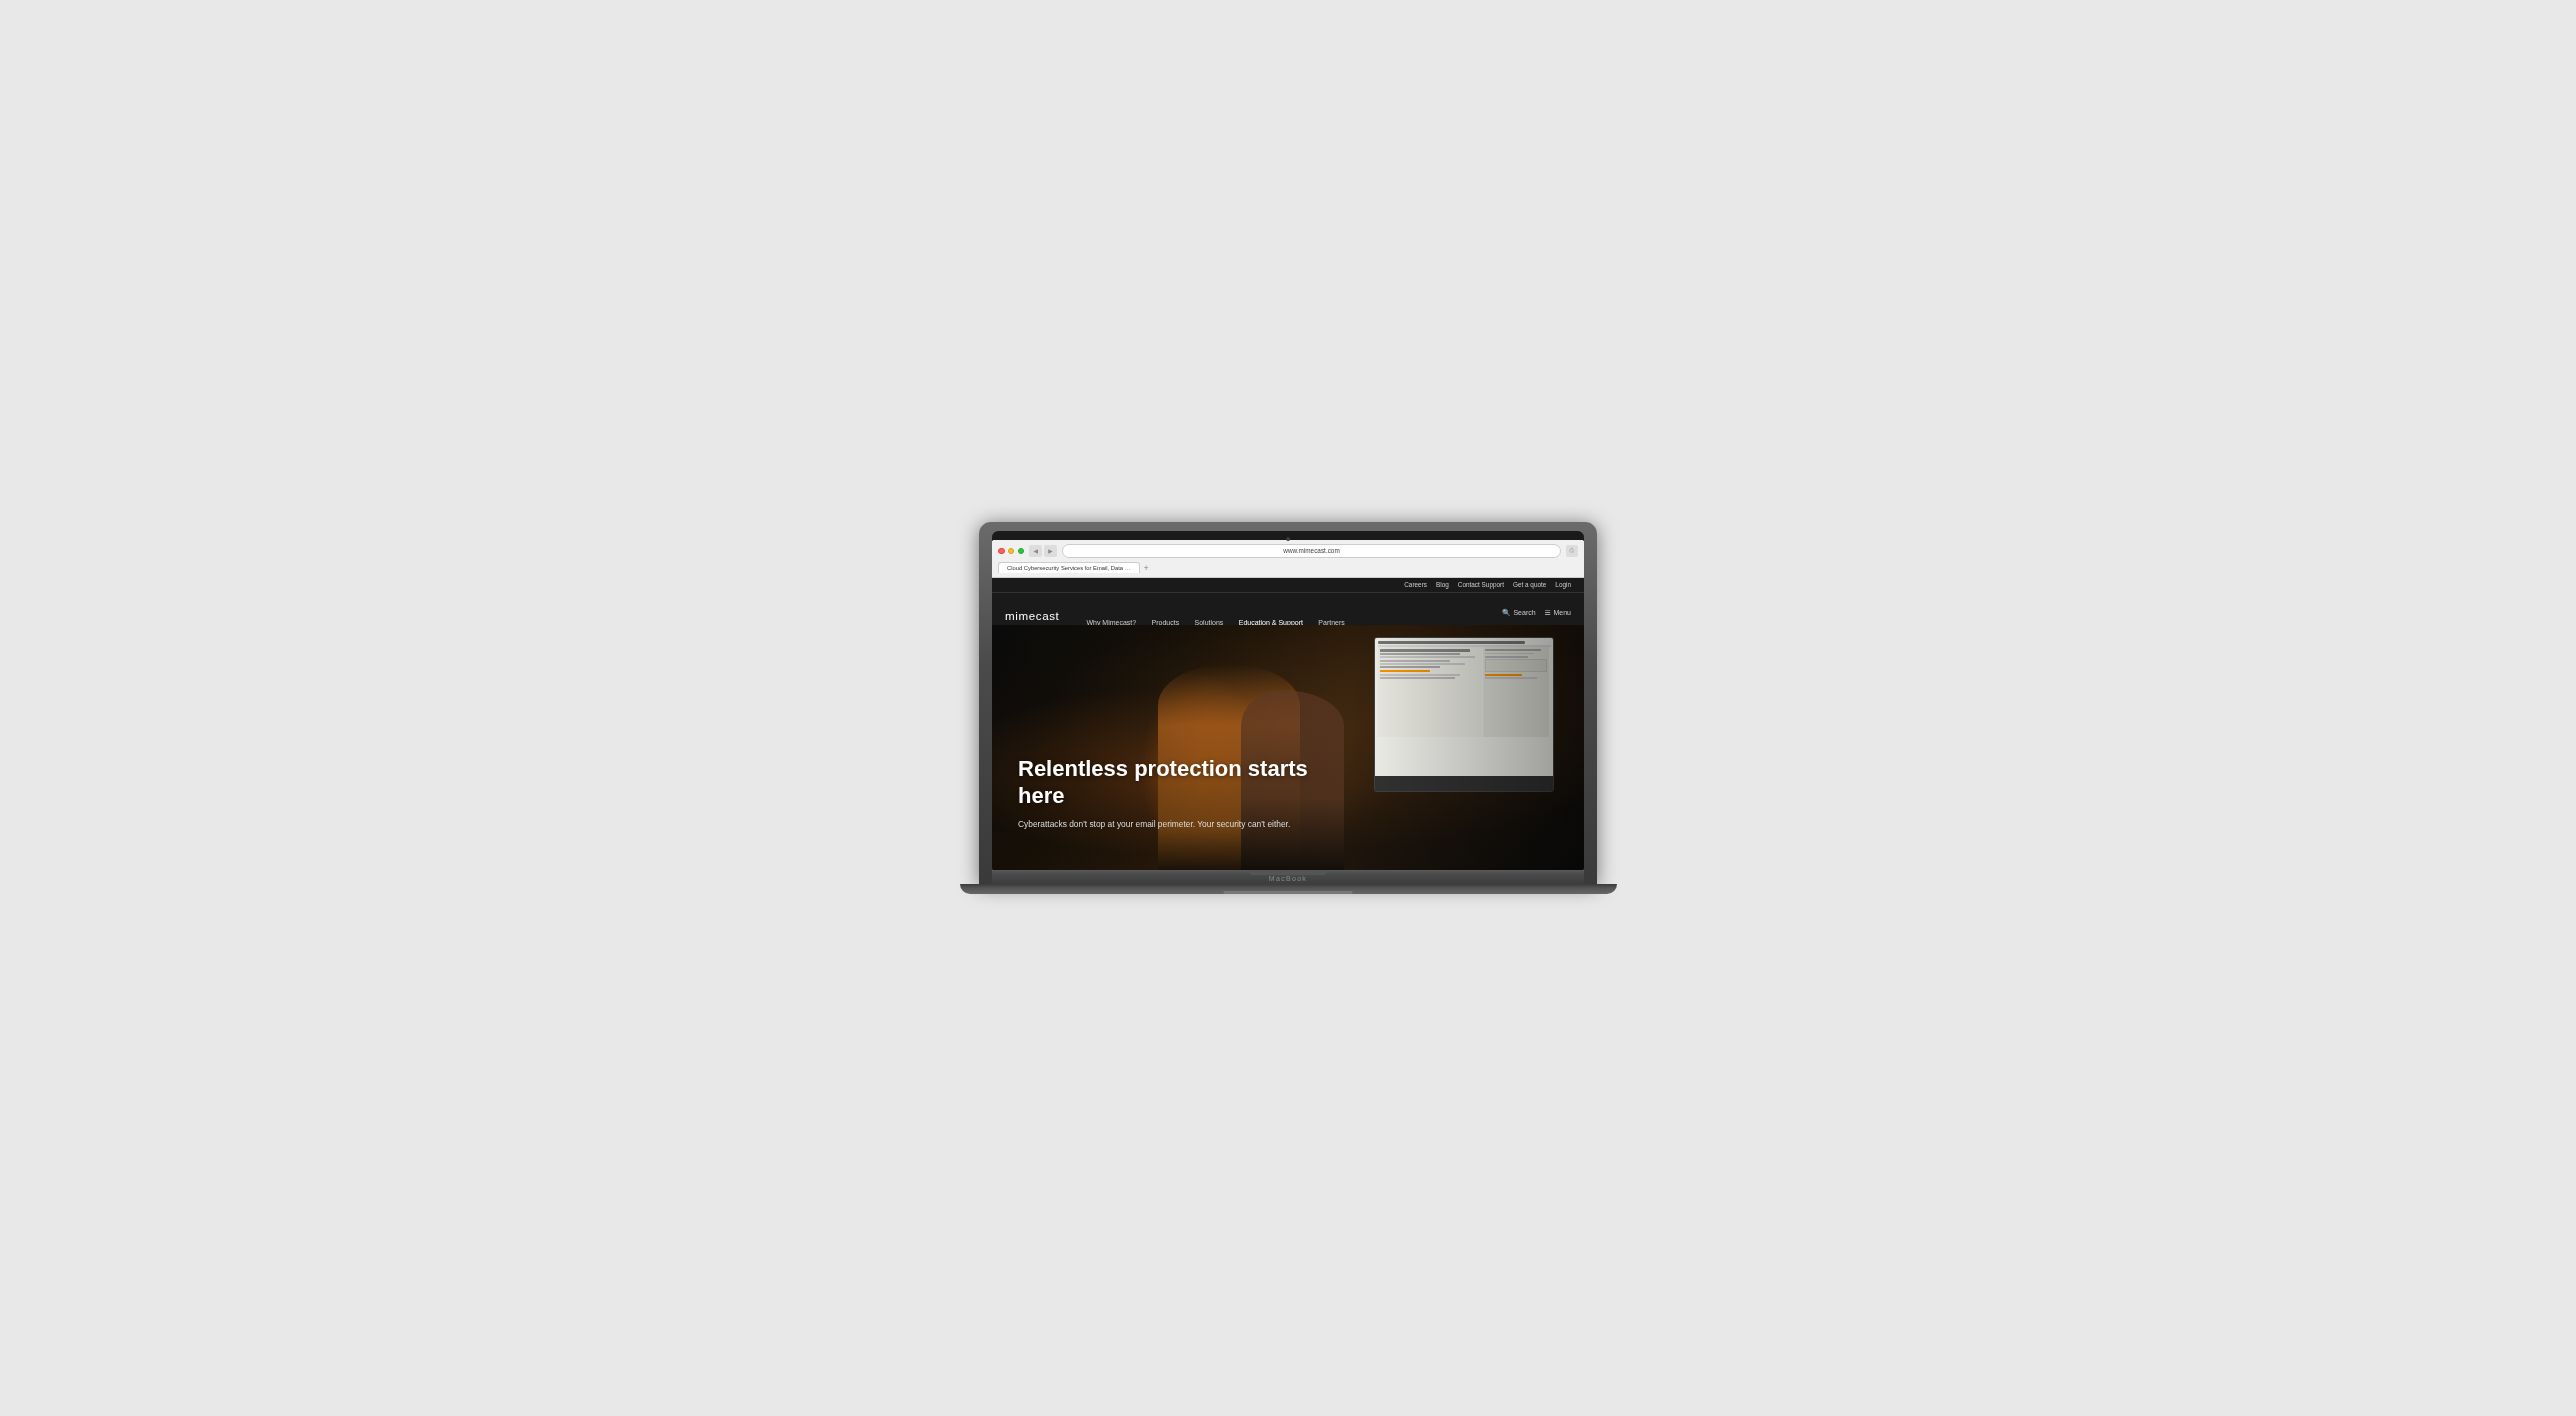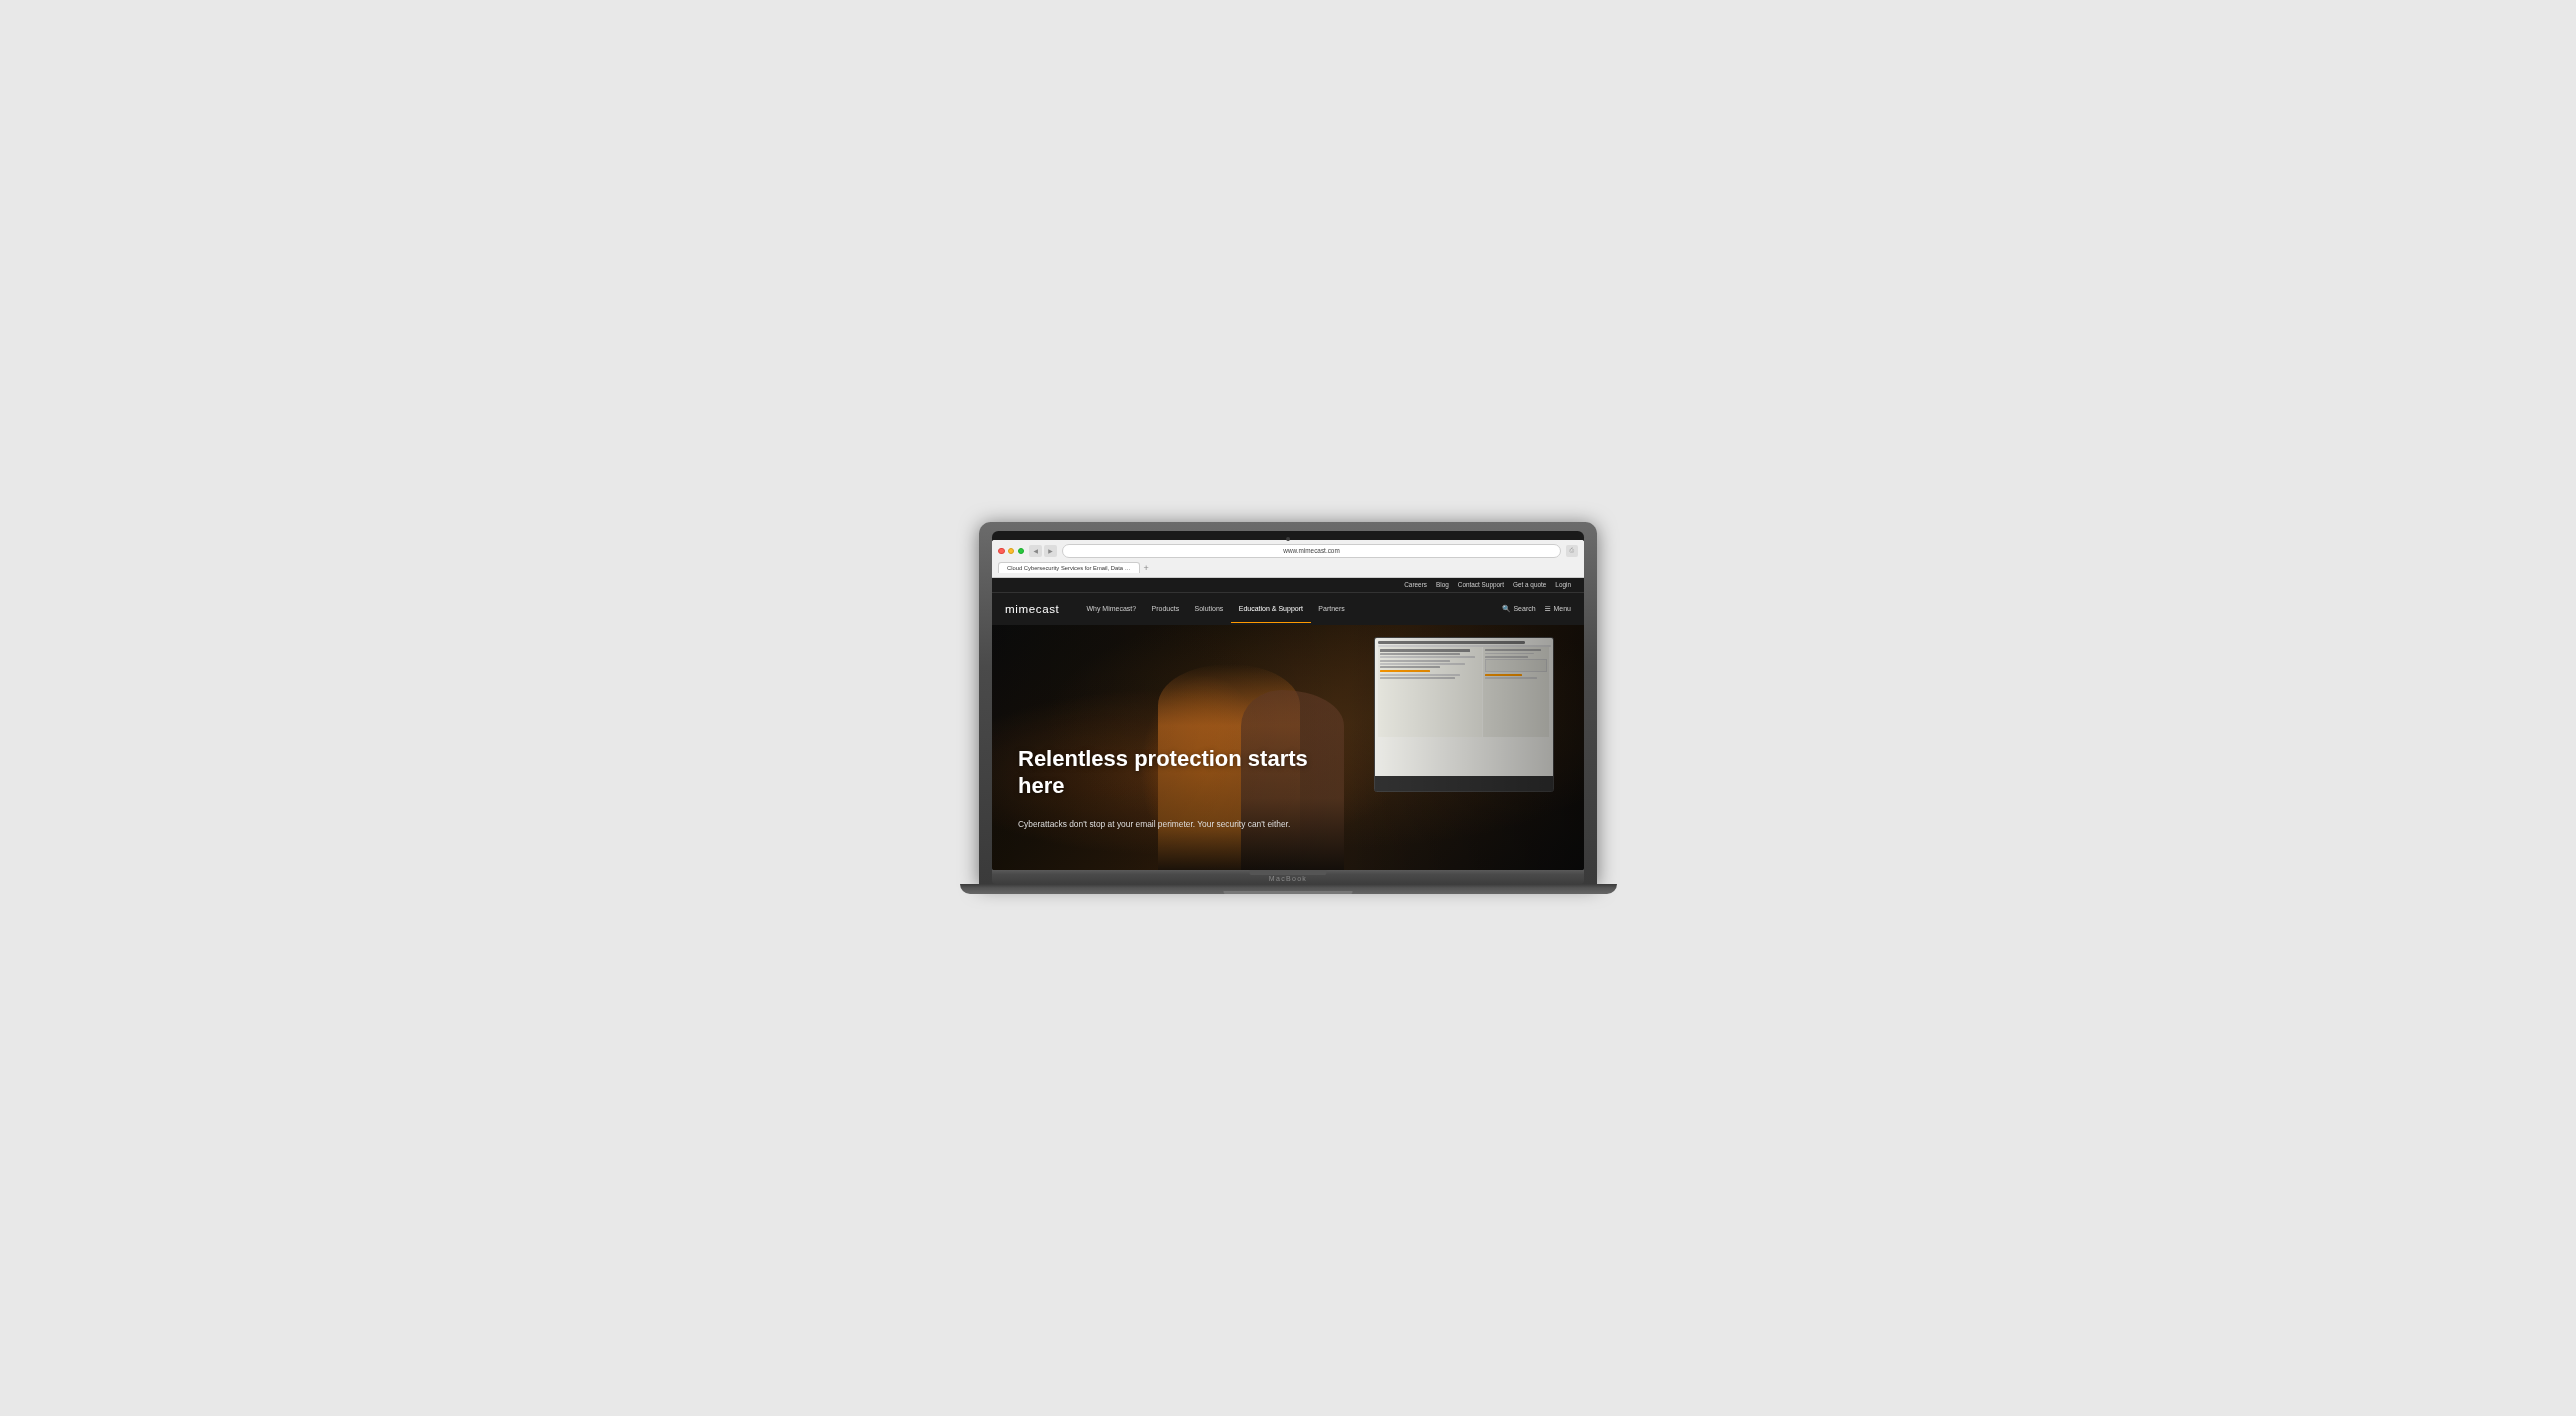--- a/index.html
+++ b/index.html
@@ -177,21 +177,21 @@
     .site-top-bar a {
       color: #ccc;
       text-decoration: none;
       font-size: 6.4px;
     }
 
     .site-nav {
       background: #1a1a1a;
       padding: 16px 13px;
       display: flex;
-      align-items: center;
+      align-items: flex-start;
       height: 16px;
       border-top: 0.6px solid #333;
     }
 
     .site-logo {
       color: #fff;
       font-size: 11.6px;
       font-weight: 300;
       letter-spacing: 0.6px;
       margin-right: 19.3px;
@@ -308,21 +308,21 @@
       bottom: 39px;
       left: 26px;
       color: #fff;
       max-width: 309px;
     }
 
     .hero-title {
       font-size: 22px;
       font-weight: 700;
       line-height: 1.2;
-      margin-bottom: 19px;
+      margin-bottom: 9px;
       text-shadow: 0 1.3px 5.2px rgba(0,0,0,0.5);
     }
 
     .hero-subtitle {
       font-size: 8.4px;
       color: #ddd;
       line-height: 1.5;
       font-weight: 300;
     }
 

